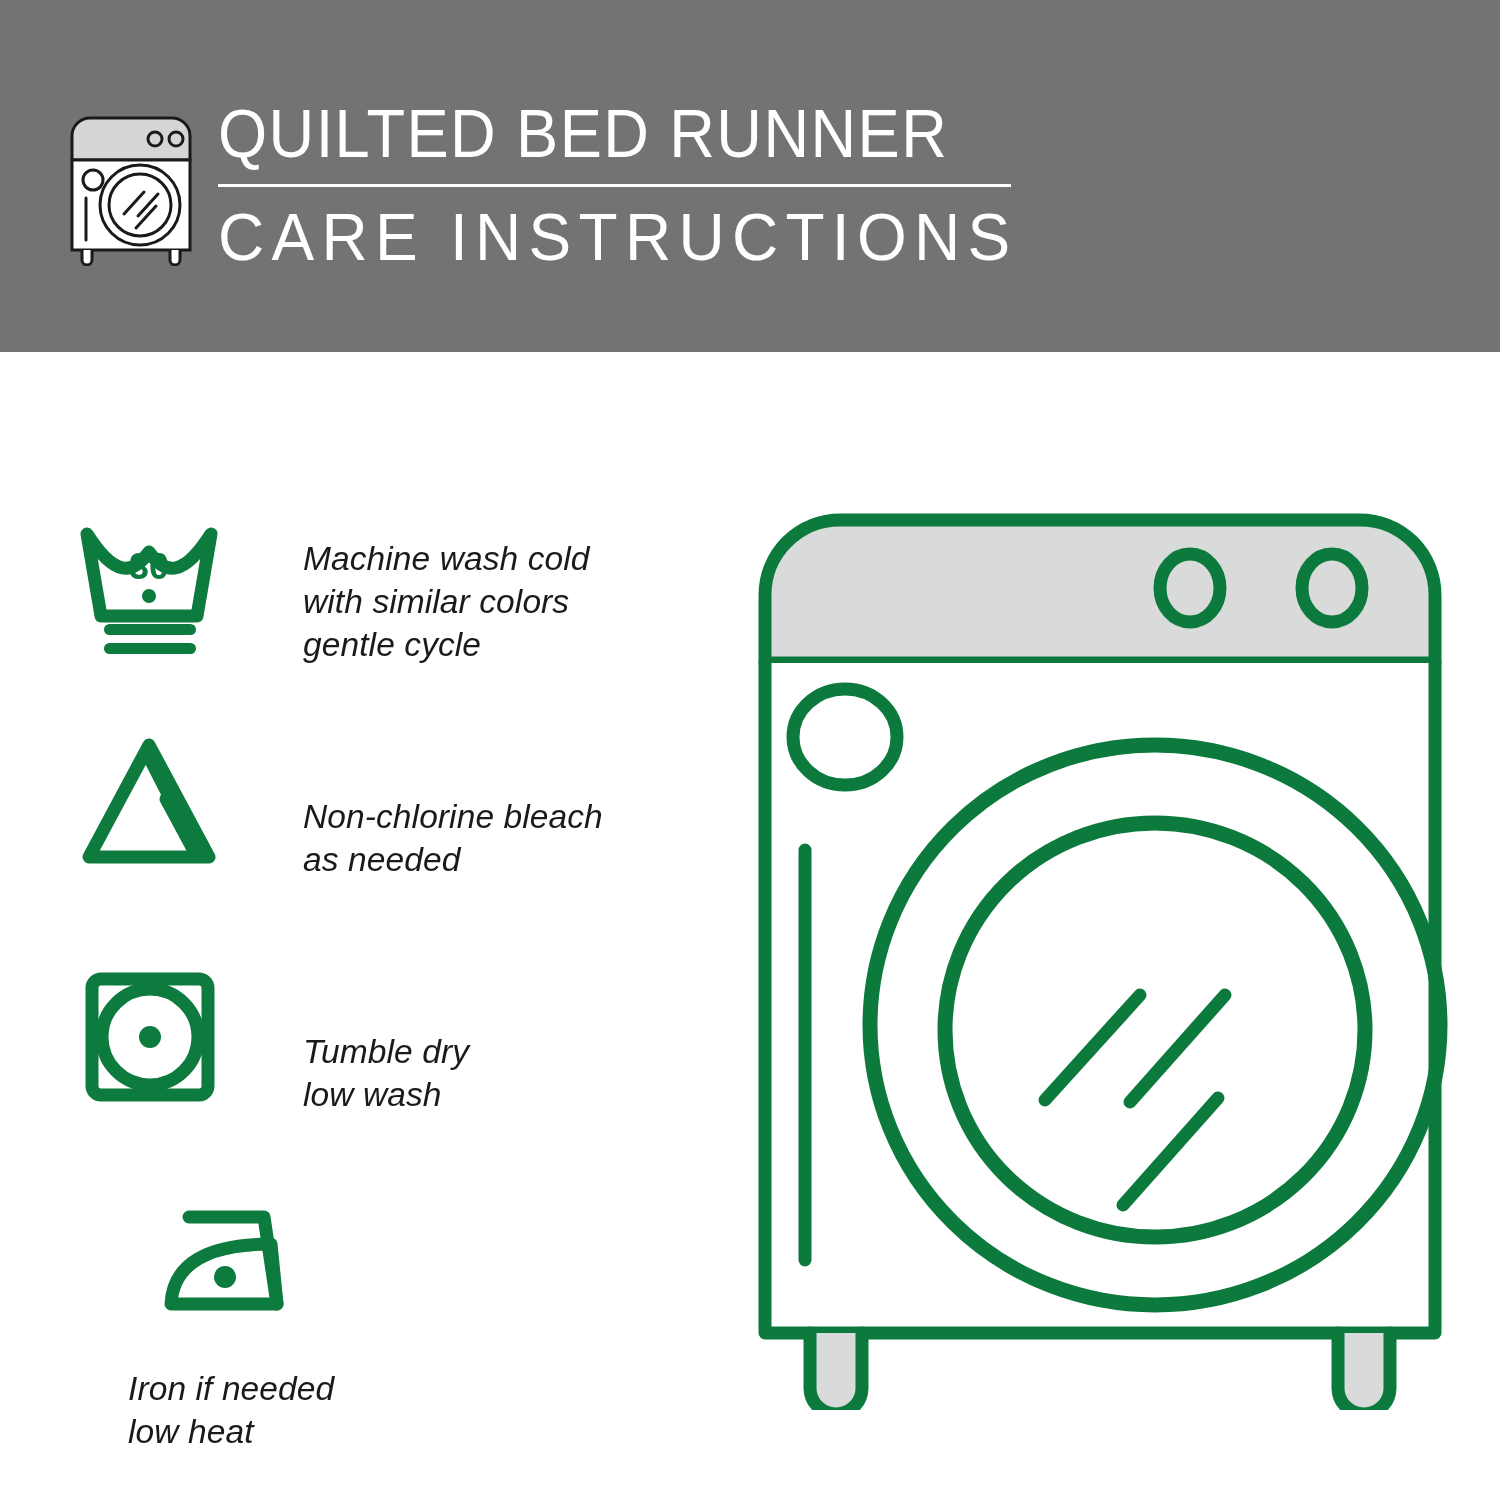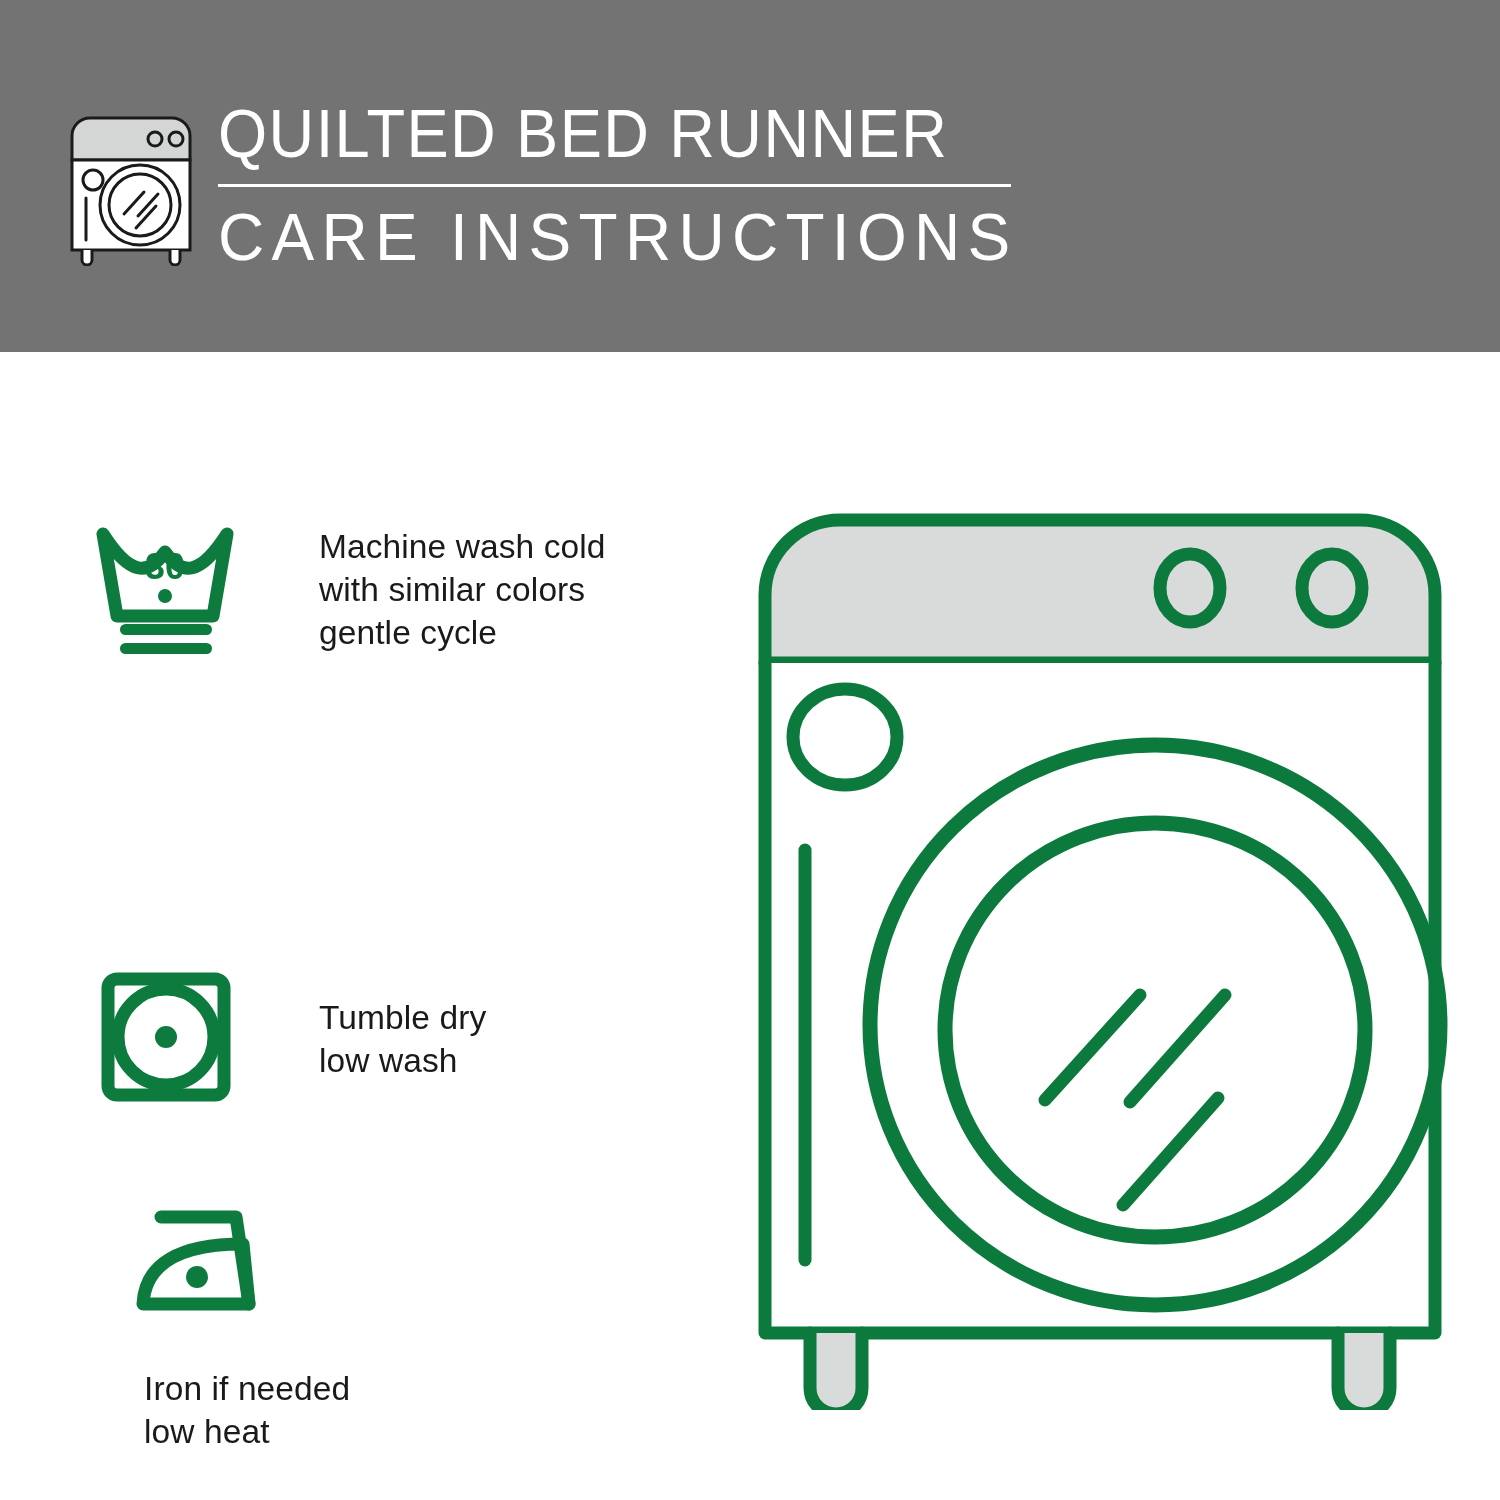--- a/index.html
+++ b/index.html
@@ -71,36 +71,37 @@
   
   .care-list {
     position: absolute;
     left: 0;
     top: 352px;
     width: 700px;
     height: 1148px;
   }
   .care-row {
     position: absolute;
-    left: 86px;
+    left: 70px;
     display: flex;
-    align-items: center;
+    align-items: flex-end;
   }
   .care-row .sym {
     width: 175px;
     flex: 0 0 175px;
     display: block;
   }
   .care-row .care-text {
     margin-left: 58px;
     color: #1a1a1a;
     font-size: 33.5px;
     line-height: 43px;
     white-space: pre-line;
     letter-spacing: 0.1px;
+    font-style: italic;
   }
   .row-1 { top: 160px; }
   .row-2 { top: 375px; }
   .row-3 { top: 610px; }
   .row-4 { top: 840px; flex-direction: column; }
 
   
   .washer-illustration {
     position: absolute;
     left: 735px;
@@ -163,20 +164,33 @@
 
         <text x="79" y="67" text-anchor="middle" font-family="Liberation Sans, sans-serif" font-size="36" font-weight="bold" fill="#0d7a3e">30</text>
         <circle cx="79" cy="84" r="7" fill="#0d7a3e"></circle>
       </svg>
     </span>
     <span class="care-text">Machine wash cold
 with similar colors
 gentle cycle</span>
   </div>
 
+  <div class="care-row row-2">
+    <span class="sym">
+      <svg viewBox="0 0 175 150" width="175" height="150">
+        <g fill="none" stroke="#0d7a3e" stroke-width="13" stroke-linecap="round" stroke-linejoin="round">
+          <path d="M79 18 L 139 130 L 19 130 Z"></path>
+          <line x1="79" y1="30" x2="125" y2="120"></line>
+          <line x1="96" y1="72" x2="124" y2="124"></line>
+        </g>
+      </svg>
+    </span>
+    <span class="care-text">Non-chlorine bleach
+as needed</span>
+  </div>
 
   <div class="care-row row-3">
     <span class="sym">
       <svg viewBox="0 0 175 150" width="175" height="150">
         <rect x="22" y="17" width="116" height="116" rx="9" fill="none" stroke="#0d7a3e" stroke-width="13"></rect>
         <circle cx="80" cy="75" r="48" fill="none" stroke="#0d7a3e" stroke-width="13"></circle>
         <circle cx="80" cy="75" r="11" fill="#0d7a3e"></circle>
       </svg>
     </span>
     <span class="care-text">Tumble dry

